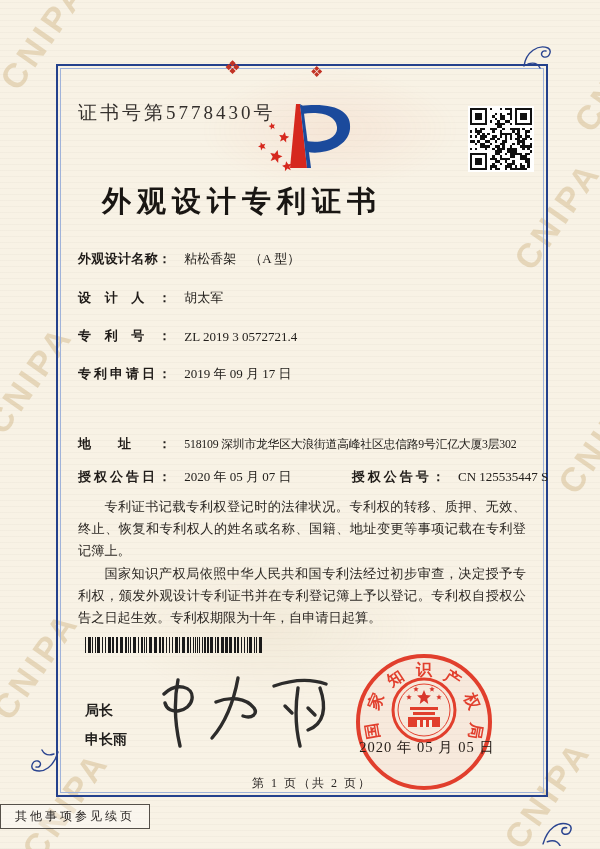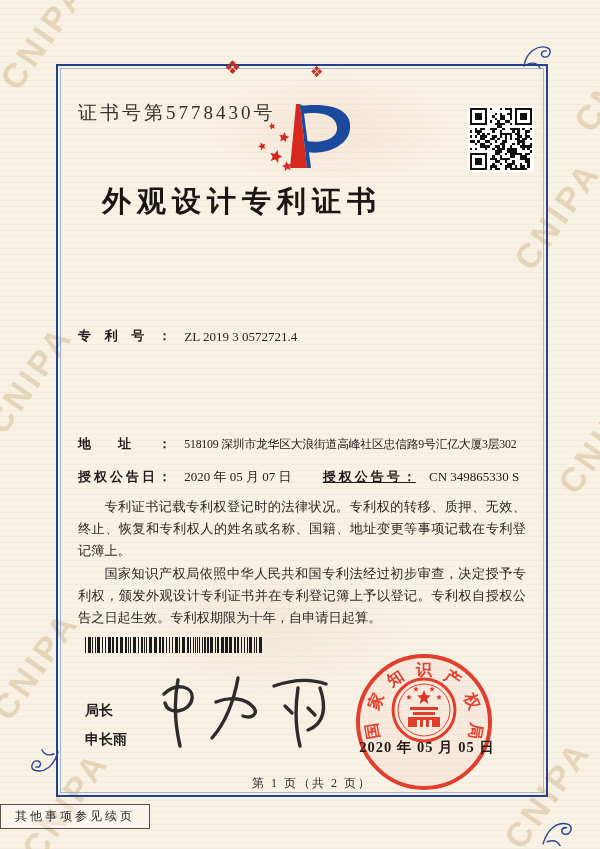--- a/index.html
+++ b/index.html
@@ -37,35 +37,35 @@
   #qr{width:62px;height:62px;display:block;}
 
   #title{position:absolute; left:0; top:182px; width:484px; text-align:center;
     font-size:29px; font-weight:bold; letter-spacing:6px; color:#191613;}
 
   .row{position:absolute; left:78px; width:450px; font-size:13px; white-space:nowrap;}
   .flabel{display:inline-block; width:93px; text-align:justify; text-align-last:justify;
     font-weight:600; color:#1f1b18; vertical-align:bottom;}
   .fvalue{margin-left:10px; color:#23201d;}
   .fvalue.small{font-size:11.8px; letter-spacing:-0.2px;text-align:right;}
-  .pair2{margin-left:28px;text-decoration:underline;}
+  .pair2{margin-left:57px;}
 
   #body-text{position:absolute; left:78px; top:496px; width:448px;
     font-size:13.2px; line-height:1.68; color:#2b2723; text-align:justify;}
   #body-text p{margin:0; text-indent:2em;}
 
   #barcode{position:absolute; left:85px; top:637px; width:180px; height:16px;}
 
   #official{position:absolute; left:85px; top:696px; font-family:"Liberation Sans","DejaVu Sans",sans-serif;
     font-size:14px; font-weight:600; color:#22201e; line-height:2.05;}
   #signature{position:absolute; left:148px; top:668px; width:195px; height:92px;}
 
   #seal{position:absolute; left:352px; top:650px; width:144px; height:144px; opacity:0.92;}
   #seal-date{position:absolute; left:352px; top:738px; width:150px; text-align:center;
-    font-size:14.5px; font-weight:700; letter-spacing:1px; color:#241d18; z-index:5;}
+    font-size:14.5px; font-weight:400; letter-spacing:1px; color:#241d18; z-index:5;}
 
   #page-num{position:absolute; left:12px; top:775px; width:600px; text-align:center;
     font-size:12px; letter-spacing:2px; color:#2a2624;}
 
   #footer-note{position:absolute; left:0; top:804px; width:600px; text-align:left;}
   #footer-note span{display:inline-block; border:1px solid #55504a; padding:3px 14px;
     font-size:12px; letter-spacing:3px; color:#2a2624; background:rgba(255,255,255,0.35);}
 </style>
 </head>
 <body>
@@ -331,33 +331,45 @@
         <rect x="19" y="1" width="5" height="5" fill="#fff"></rect>
         <rect x="20" y="2" width="3" height="3" fill="#111"></rect>
         <rect x="0" y="18" width="7" height="7" fill="#111"></rect>
         <rect x="1" y="19" width="5" height="5" fill="#fff"></rect>
         <rect x="2" y="20" width="3" height="3" fill="#111"></rect>
       </svg>
   </div>
 
   <div id="title">外观设计专利证书</div>
 
+  <div class="row" style="top:250px">
+    <span class="flabel">外观设计名称：</span>
+    <span class="fvalue">粘松香架　（A 型）</span>
+  </div>
+  <div class="row" style="top:289px">
+    <span class="flabel">设计人：</span>
+    <span class="fvalue">胡太军</span>
+  </div>
   <div class="row" style="top:327px">
     <span class="flabel">专利号：</span>
     <span class="fvalue">ZL 2019 3 0572721.4</span>
+  </div>
+  <div class="row" style="top:365px">
+    <span class="flabel">专利申请日：</span>
+    <span class="fvalue">2019 年 09 月 17 日</span>
   </div>
   <div class="row" style="top:435px">
     <span class="flabel">地址：</span>
     <span class="fvalue small">518109 深圳市龙华区大浪街道高峰社区忠信路9号汇亿大厦3层302</span>
   </div>
   <div class="row" style="top:468px">
     <span class="flabel">授权公告日：</span>
     <span class="fvalue">2020 年 05 月 07 日</span>
     <span class="flabel pair2">授权公告号：</span>
-    <span class="fvalue">CN 349865330 S</span>
+    <span class="fvalue">CN 125535447 S</span>
   </div>
 
   <div id="body-text">
     <p>专利证书记载专利权登记时的法律状况。专利权的转移、质押、无效、终止、恢复和专利权人的姓名或名称、国籍、地址变更等事项记载在专利登记簿上。</p>
     <p>国家知识产权局依照中华人民共和国专利法经过初步审查，决定授予专利权，颁发外观设计专利证书并在专利登记簿上予以登记。专利权自授权公告之日起生效。专利权期限为十年，自申请日起算。</p>
   </div>
 
   <svg id="barcode">
       <rect x="0" y="0" width="1" height="16" fill="#1a1a1a"></rect>
       <rect x="3" y="0" width="3" height="16" fill="#1a1a1a"></rect>

